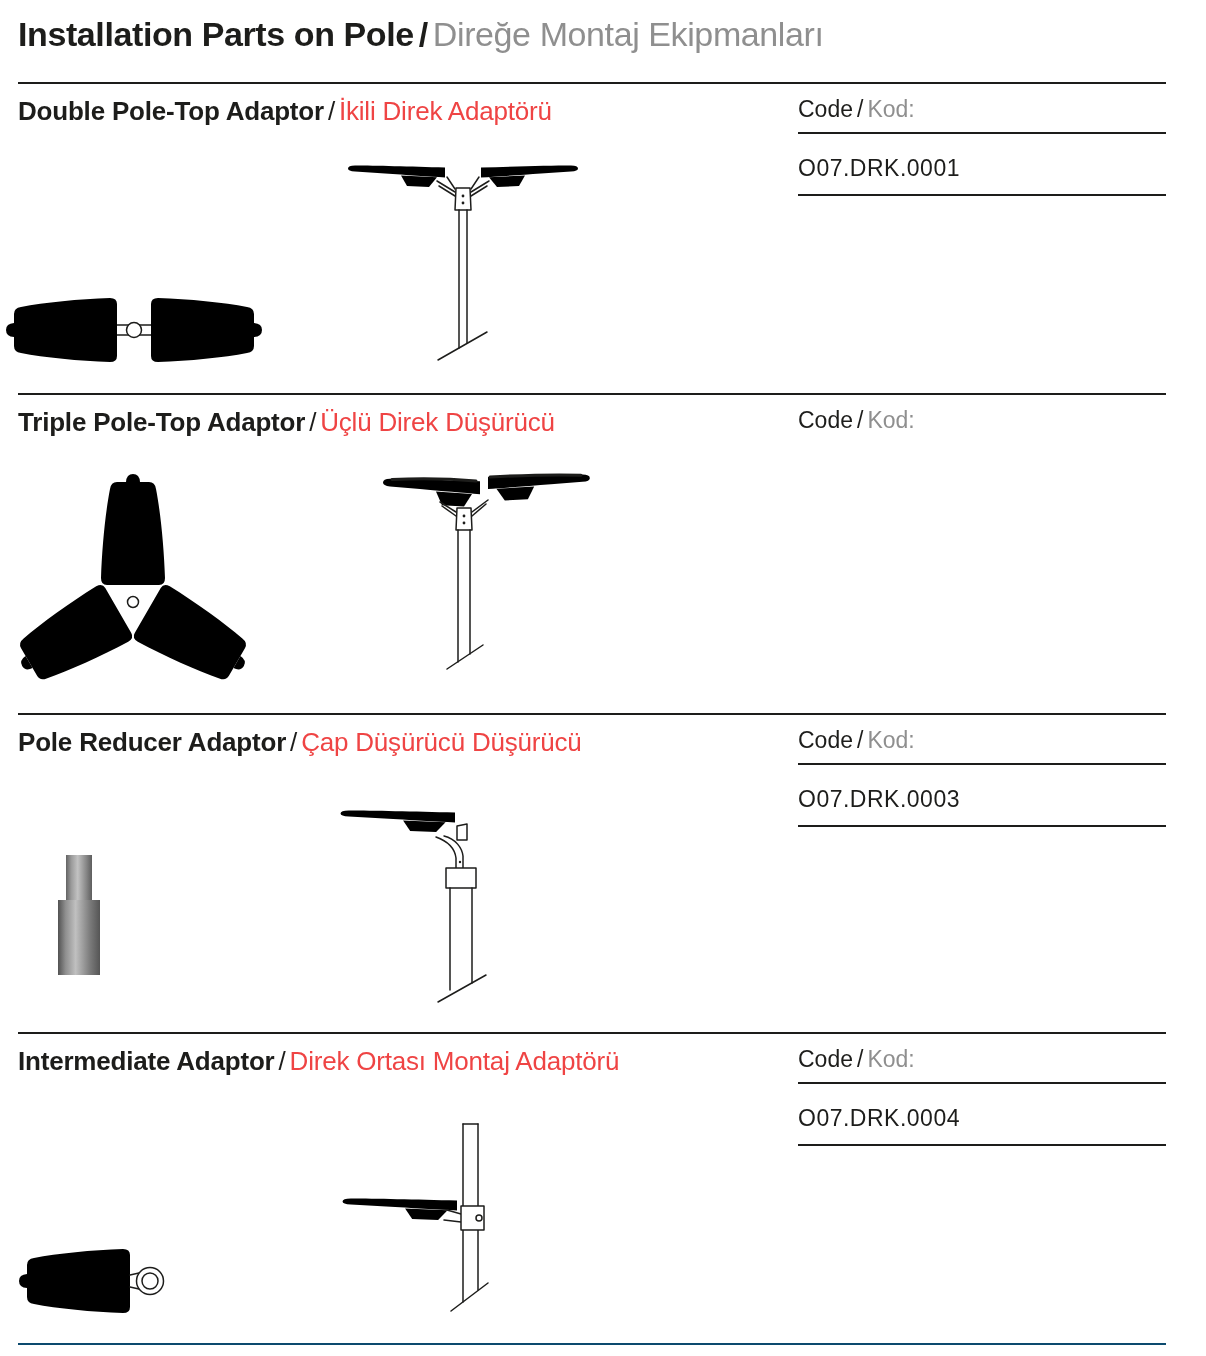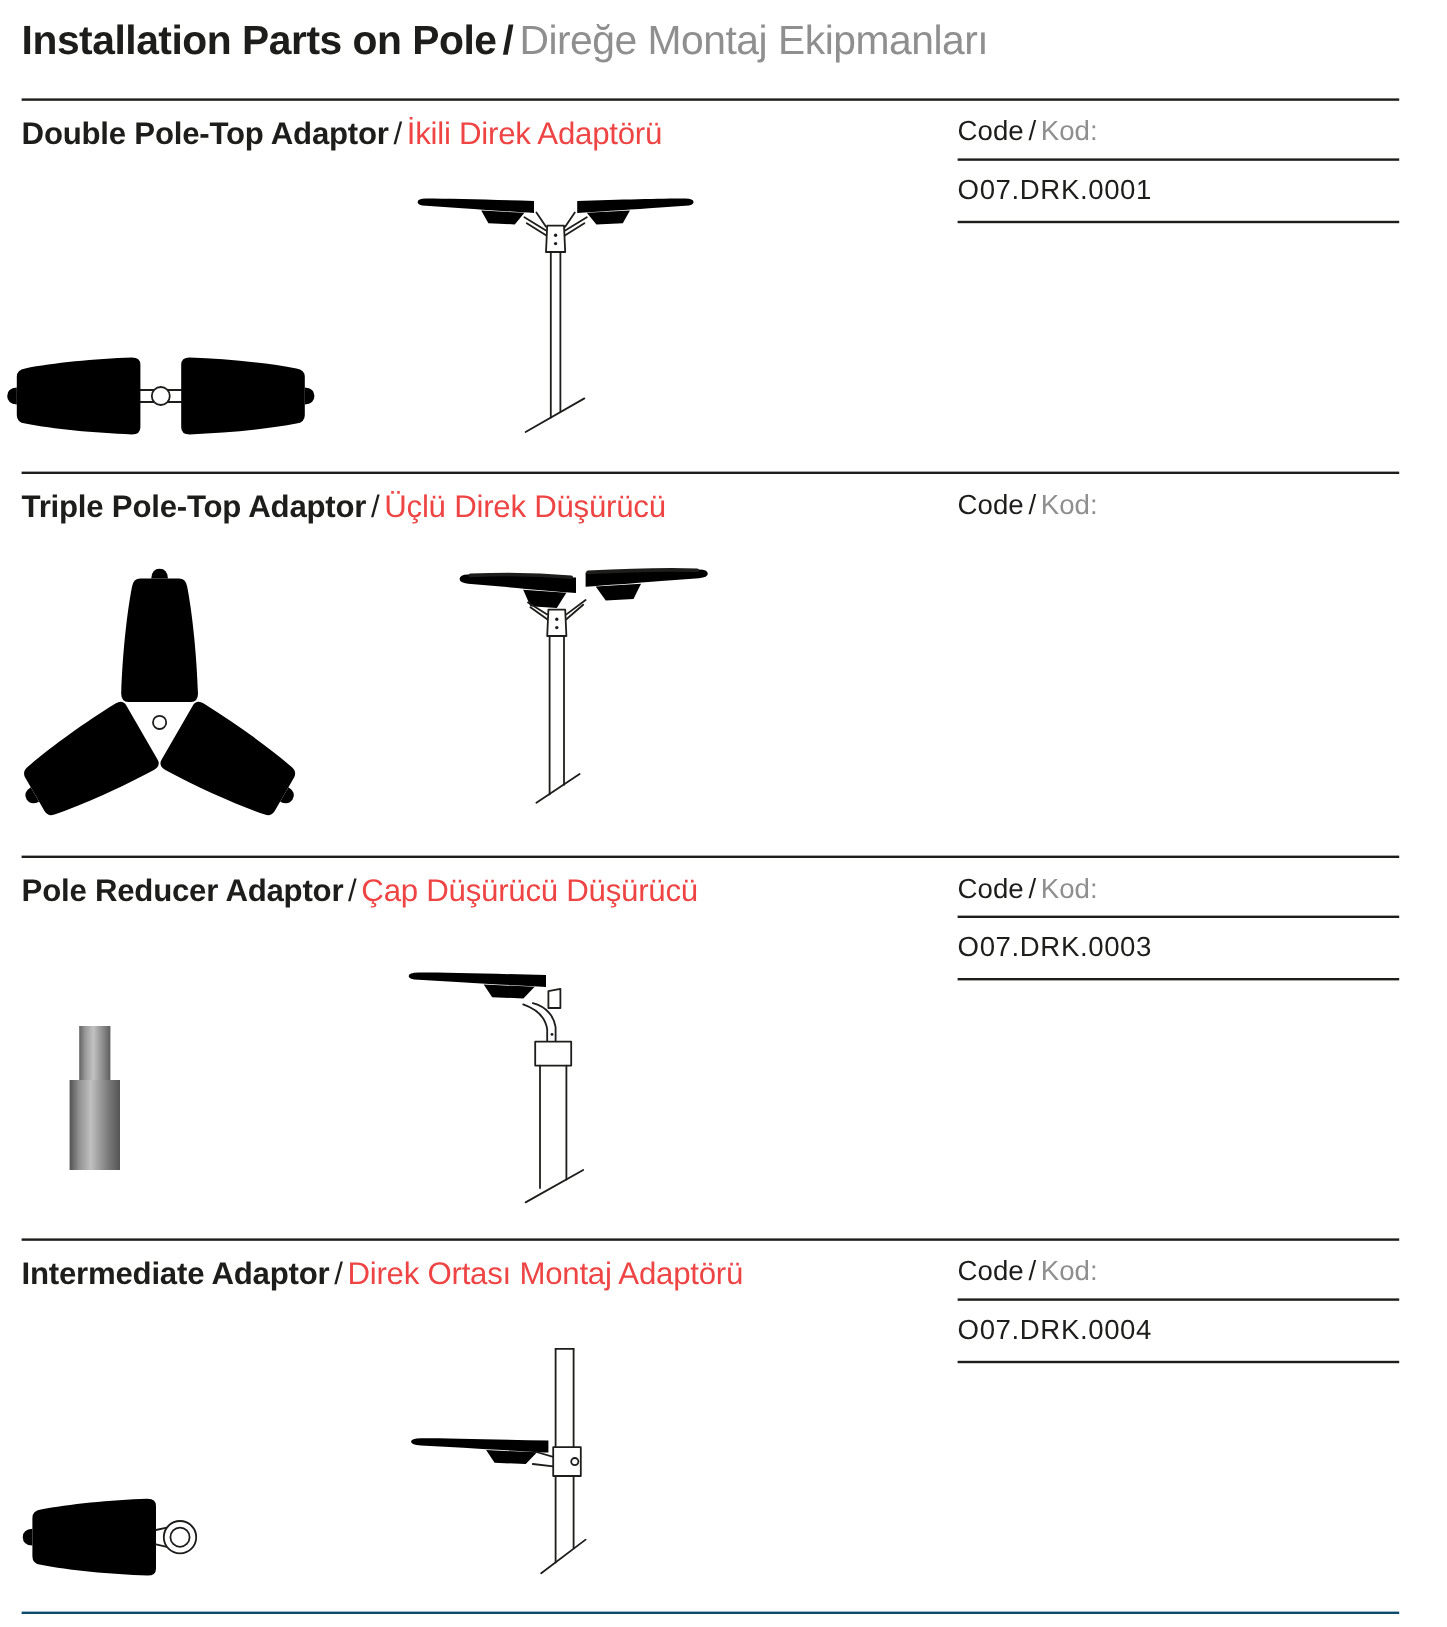--- a/index.html
+++ b/index.html
@@ -12,21 +12,21 @@
   .hdr .tr{color:#8f8f8f;font-weight:400}
   section{position:relative;border-top:2px solid #1d1d1b;box-sizing:border-box}
   section.last{border-bottom:2px solid #0c4a6e}
   .sec-title{margin:0;padding-top:12px;font-size:26px;font-weight:700;letter-spacing:-0.2px;white-space:nowrap}
   .sec-title .sep{font-weight:400;margin:0 4px}
   .sec-title .tr{color:#ef4444;font-weight:400}
   .code-block{position:absolute;top:0;right:0;width:390px;font-size:23px}
   .code-label{padding:12px 0 9px;white-space:nowrap}
   .code-label .sep{margin:0 4px}
   .code-label .tr{color:#8f8f8f}
-  .code-value{border-top:2px solid #1d1d1b;border-bottom:2px solid #1d1d1b;padding:11px 0 12px;letter-spacing:.5px}
+  .code-value{border-top:2px solid #1d1d1b;border-bottom:2px solid #1d1d1b;padding:21px 0 12px;letter-spacing:.5px}
   svg.draw{position:absolute;overflow:visible}
   svg.draw .ln{stroke:#1d1d1b;stroke-width:1.5;fill:none;stroke-linecap:round;stroke-linejoin:round}
   svg.draw .wf{stroke:#1d1d1b;stroke-width:1.5;fill:#fff;stroke-linejoin:round}
   svg.draw .dot{fill:#1d1d1b;stroke:none}
   svg.draw .hv{stroke:#1d1d1b;stroke-width:3;fill:none;stroke-linecap:round}
 </style>
 </head>
 <body>
 
 <div class="page">

